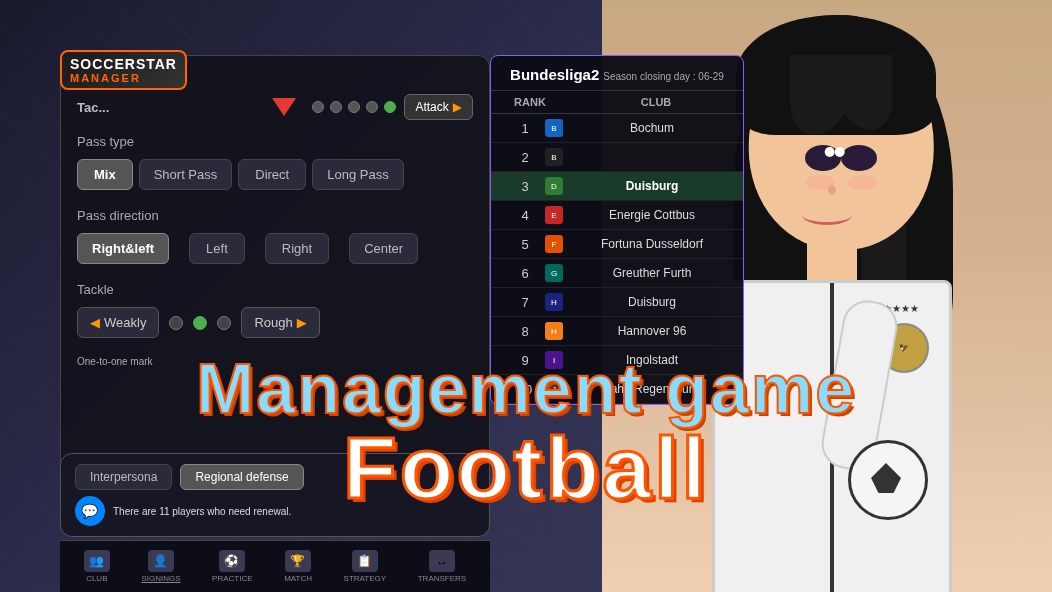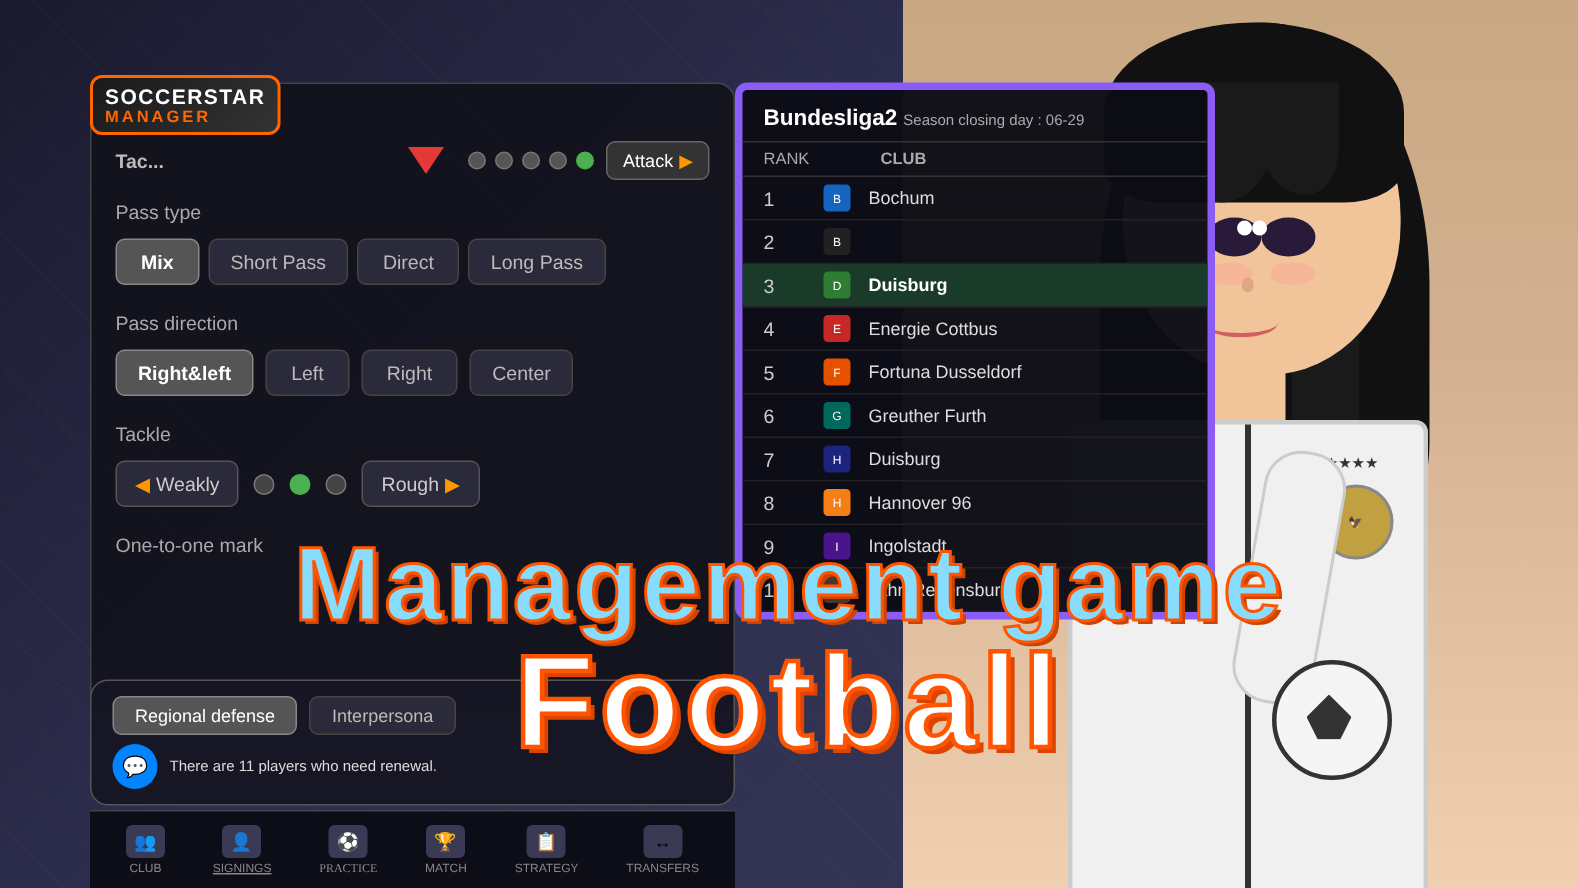--- a/index.html
+++ b/index.html
@@ -186,21 +186,21 @@
     <div style="display:flex; gap:6px; margin-bottom:18px;">
       <button style="padding:7px 16px; border-radius:6px; font-size:13px; cursor:pointer; border:1px solid #888; color:#fff; background:#555; font-weight:bold;">Mix</button>
       <button style="padding:7px 14px; border-radius:6px; font-size:13px; cursor:pointer; border:1px solid #444; color:#bbb; background:#2a2a3a;">Short Pass</button>
       <button style="padding:7px 16px; border-radius:6px; font-size:13px; cursor:pointer; border:1px solid #444; color:#bbb; background:#2a2a3a;">Direct</button>
       <button style="padding:7px 14px; border-radius:6px; font-size:13px; cursor:pointer; border:1px solid #444; color:#bbb; background:#2a2a3a;">Long Pass</button>
     </div>
   </div>
 
   <div>
     <div style="color:#aaa; font-size:13px; margin-bottom:10px;">Pass direction</div>
-    <div style="display:flex; gap:8px; margin-bottom:18px;">
+    <div style="display:flex; gap:20px; margin-bottom:18px;">
       <button style="padding:7px 14px; border-radius:6px; font-size:13px; cursor:pointer; border:1px solid #888; color:#fff; background:#555; font-weight:bold;">Right&amp;left</button>
       <button style="padding:7px 16px; border-radius:6px; font-size:13px; cursor:pointer; border:1px solid #444; color:#bbb; background:#2a2a3a;">Left</button>
       <button style="padding:7px 16px; border-radius:6px; font-size:13px; cursor:pointer; border:1px solid #444; color:#bbb; background:#2a2a3a;">Right</button>
       <button style="padding:7px 14px; border-radius:6px; font-size:13px; cursor:pointer; border:1px solid #444; color:#bbb; background:#2a2a3a;">Center</button>
     </div>
   </div>
 
   <div>
     <div style="color:#aaa; font-size:13px; margin-bottom:10px;">Tackle</div>
     <div style="display:flex; align-items:center; gap:10px; margin-bottom:18px;">
@@ -212,33 +212,33 @@
       <div style="width:14px; height:14px; border-radius:50%; background:#4caf50; border:1px solid #4caf50;"></div>
       <div style="width:14px; height:14px; border-radius:50%; background:#444; border:1px solid #777;"></div>
       <button style="padding:7px 12px; border-radius:6px; font-size:13px; cursor:pointer; border:1px solid #555; color:#ccc; background:#2a2a3a; display:flex; align-items:center; gap:4px;">
         <span>Rough</span>
         <span style="color:#ff9800;">▶</span>
       </button>
     </div>
   </div>
 
   <div>
-    <div style="color:#aaa; font-size:13px; margin-bottom:10px;">One-to-one mark</div>
-  </div>
-
-</div>
-
-<div style="position:absolute; left:490px; top:55px; width:320px; background:rgba(12,12,22,0.97); border-radius:8px; border:5px solid #8b5cf6; overflow:hidden; z-index:10;">
+    <div style="color:#aaa; font-size:10px; margin-bottom:10px;">One-to-one mark</div>
+  </div>
+
+</div>
+
+<div style="position:absolute; left:490px; top:55px; width:254px; background:rgba(12,12,22,0.97); border-radius:8px; border:1px solid #8b5cf6; overflow:hidden; z-index:10;text-align:center;">
   <div style="padding:10px 14px 6px;">
     <span style="color:#fff; font-size:15px; font-weight:bold;">
       <span>Bundesliga2</span><span style="font-size:10px; color:#aaa; font-weight:normal; margin-left:4px;">Season closing day : 06-29</span>
     </span>
   </div>
   <div style="display:grid; grid-template-columns:50px 1fr; padding:5px 14px; border-bottom:1px solid #333; border-top:1px solid #333;">
-    <span style="color:#aaa; font-size:11px; font-weight:normal;">RANK</span>
+    <span style="color:#aaa; font-size:11px; font-weight:bold;">RANK</span>
     <span style="color:#aaa; font-size:11px; font-weight:bold; margin-left:28px;">CLUB</span>
   </div>
 
   <div style="display:grid; grid-template-columns:40px 24px 1fr; align-items:center; padding:5px 14px; border-bottom:1px solid #222;">
     <span style="color:#ccc; font-size:13px;">1</span>
     <div style="width:18px; height:18px; border-radius:3px; background:#1565c0; display:flex; align-items:center; justify-content:center; font-size:8px; color:#fff;">B</div>
     <span style="color:#ddd; font-size:12px; margin-left:6px;">Bochum</span>
   </div>
   <div style="display:grid; grid-template-columns:40px 24px 1fr; align-items:center; padding:5px 14px; border-bottom:1px solid #222;">
     <span style="color:#ccc; font-size:13px;">2</span>
@@ -281,43 +281,43 @@
   </div>
   <div style="display:grid; grid-template-columns:40px 24px 1fr; align-items:center; padding:5px 14px; border-bottom:1px solid #222;">
     <span style="color:#ccc; font-size:13px;">10</span>
     <div style="width:18px; height:18px; border-radius:3px; background:#4e342e; display:flex; align-items:center; justify-content:center; font-size:8px; color:#fff;">J</div>
     <span style="color:#ddd; font-size:12px; margin-left:6px;">Jahn Regensburg</span>
   </div>
 </div>
 
 <div style="position:absolute; bottom:55px; left:60px; width:430px; background:rgba(22,22,35,0.97); border-radius:12px; border:1px solid #555; padding:10px 14px; z-index:15;">
   <div style="display:flex; gap:8px; margin-bottom:6px;">
+    <button style="padding:5px 14px; border-radius:6px; font-size:12px; cursor:pointer; border:1px solid #444; color:#bbb; background:#2a2a3a;">Interpersona</button>
     <button style="padding:5px 14px; border-radius:6px; font-size:12px; cursor:pointer; border:1px solid #888; color:#fff; background:#555;">Regional defense</button>
-    <button style="padding:5px 14px; border-radius:6px; font-size:12px; cursor:pointer; border:1px solid #444; color:#bbb; background:#2a2a3a;">Interpersona</button>
   </div>
   <div style="display:flex; align-items:center; gap:8px;">
     <div style="width:30px; height:30px; background:#0084ff; border-radius:50%; display:flex; align-items:center; justify-content:center; color:#fff; font-size:14px; flex-shrink:0;">💬</div>
     <div>
       <div style="color:#ddd; font-size:10px;">There are 11 players who need renewal.</div>
     </div>
   </div>
 </div>
 
 <div style="position:absolute; bottom:0; left:60px; width:430px; height:52px; background:rgba(12,12,22,0.98); border-top:1px solid #444; display:flex; align-items:center; justify-content:space-around; padding:0 8px; z-index:15;">
   <div style="display:flex; flex-direction:column; align-items:center; gap:2px; cursor:pointer;">
     <div style="width:26px; height:22px; background:#3a3a55; border-radius:4px; display:flex; align-items:center; justify-content:center; font-size:12px;">👥</div>
     <span style="color:#888; font-size:8px;">CLUB</span>
   </div>
   <div style="display:flex; flex-direction:column; align-items:center; gap:2px; cursor:pointer;">
     <div style="width:26px; height:22px; background:#3a3a55; border-radius:4px; display:flex; align-items:center; justify-content:center; font-size:12px;">👤</div>
     <span style="color:#888; font-size:8px;text-decoration:underline;">SIGNINGS</span>
   </div>
   <div style="display:flex; flex-direction:column; align-items:center; gap:2px; cursor:pointer;">
     <div style="width:26px; height:22px; background:#3a3a55; border-radius:4px; display:flex; align-items:center; justify-content:center; font-size:12px;">⚽</div>
-    <span style="color:#888; font-size:8px;font-family:Liberation Serif, serif;">PRACTICE</span>
+    <span style="color:#888; font-size:8px;">PRACTICE</span>
   </div>
   <div style="display:flex; flex-direction:column; align-items:center; gap:2px; cursor:pointer;">
     <div style="width:26px; height:22px; background:#3a3a55; border-radius:4px; display:flex; align-items:center; justify-content:center; font-size:12px;">🏆</div>
     <span style="color:#888; font-size:8px;">MATCH</span>
   </div>
   <div style="display:flex; flex-direction:column; align-items:center; gap:2px; cursor:pointer;">
     <div style="width:26px; height:22px; background:#3a3a55; border-radius:4px; display:flex; align-items:center; justify-content:center; font-size:12px;">📋</div>
     <span style="color:#888; font-size:8px;">STRATEGY</span>
   </div>
   <div style="display:flex; flex-direction:column; align-items:center; gap:2px; cursor:pointer;">

